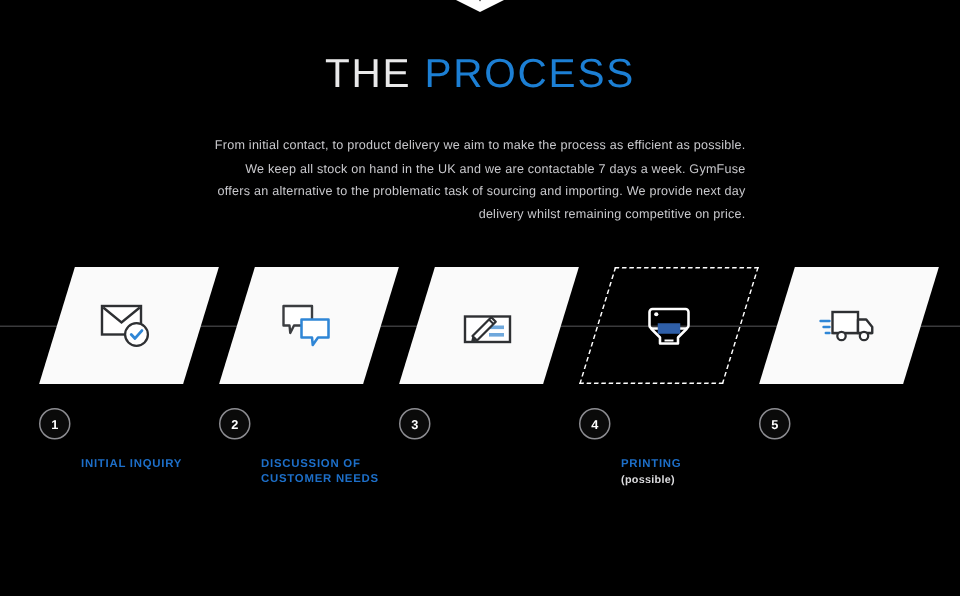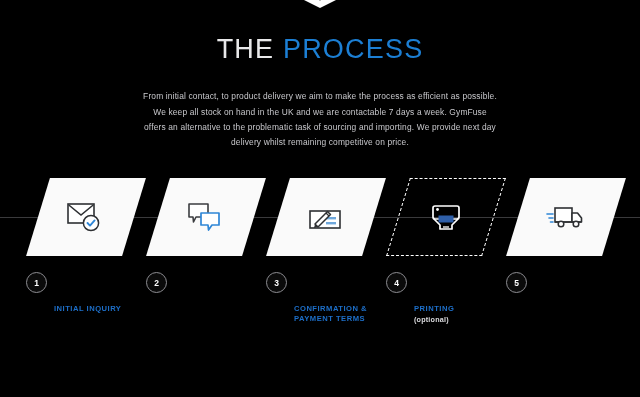--- a/index.html
+++ b/index.html
@@ -42,21 +42,21 @@
   #page-title .t-the { color: #e9e9ea; }
   #page-title .t-process { color: #1c7fd4; }
 
   
   #intro-paragraph {
     position: absolute;
     top: 81px;
     left: 50%;
     transform: translateX(-50%);
     width: 354px;
-    text-align: center;
+    text-align: right;
     font-size: 8.4px;
     line-height: 15.2px;
     color: #c8c8cc;
     letter-spacing: 0.16px;
   }
 
   
   #process-row {
     position: absolute;
     top: 172px;
@@ -252,34 +252,34 @@
 
   <div class="step" id="step-1">
     <div class="step-badge">1</div>
     <div class="step-text">
       <div class="step-label">INITIAL INQUIRY</div>
     </div>
   </div>
 
   <div class="step" id="step-2">
     <div class="step-badge">2</div>
+    <div class="step-text">
+      <div class="step-label">DISCUSSION OF
+CUSTOMER NEEDS</div>
+    </div>
   </div>
 
   <div class="step" id="step-3">
     <div class="step-badge">3</div>
-    <div class="step-text">
-      <div class="step-label">CONFIRMATION &amp;
-PAYMENT TERMS</div>
-    </div>
   </div>
 
   <div class="step" id="step-4">
     <div class="step-badge">4</div>
     <div class="step-text">
       <div class="step-label">PRINTING</div>
-      <div class="step-sub">(optional)</div>
+      <div class="step-sub">(possible)</div>
     </div>
   </div>
 
   <div class="step" id="step-5">
     <div class="step-badge">5</div>
   </div>
 </div>
 
 </body></html>

